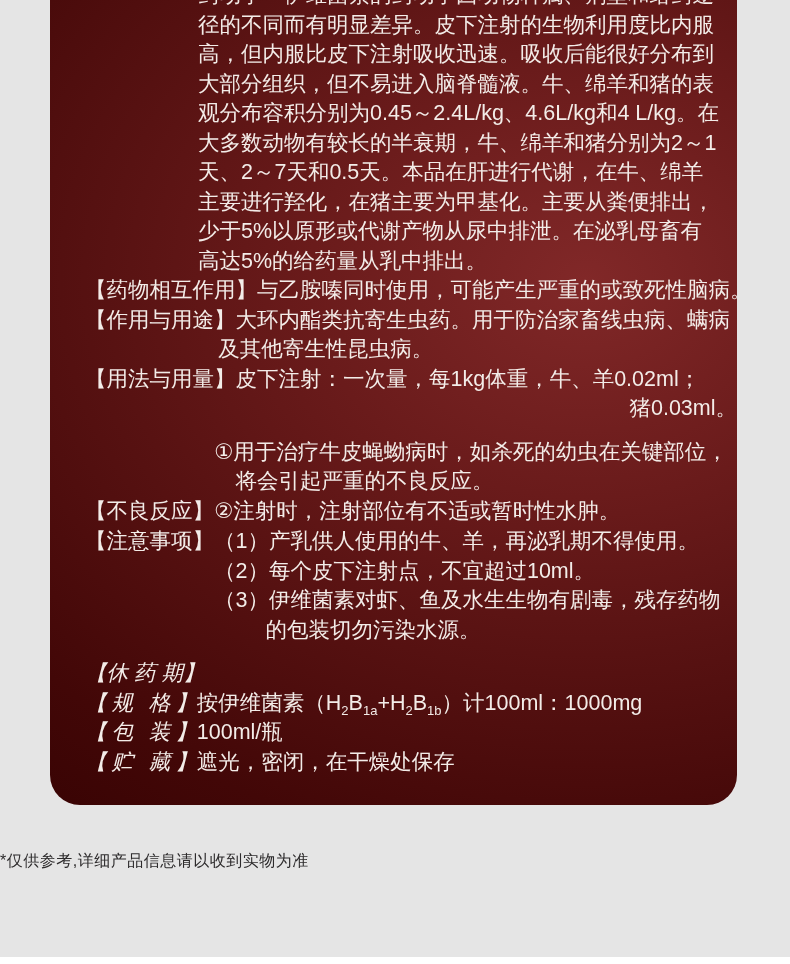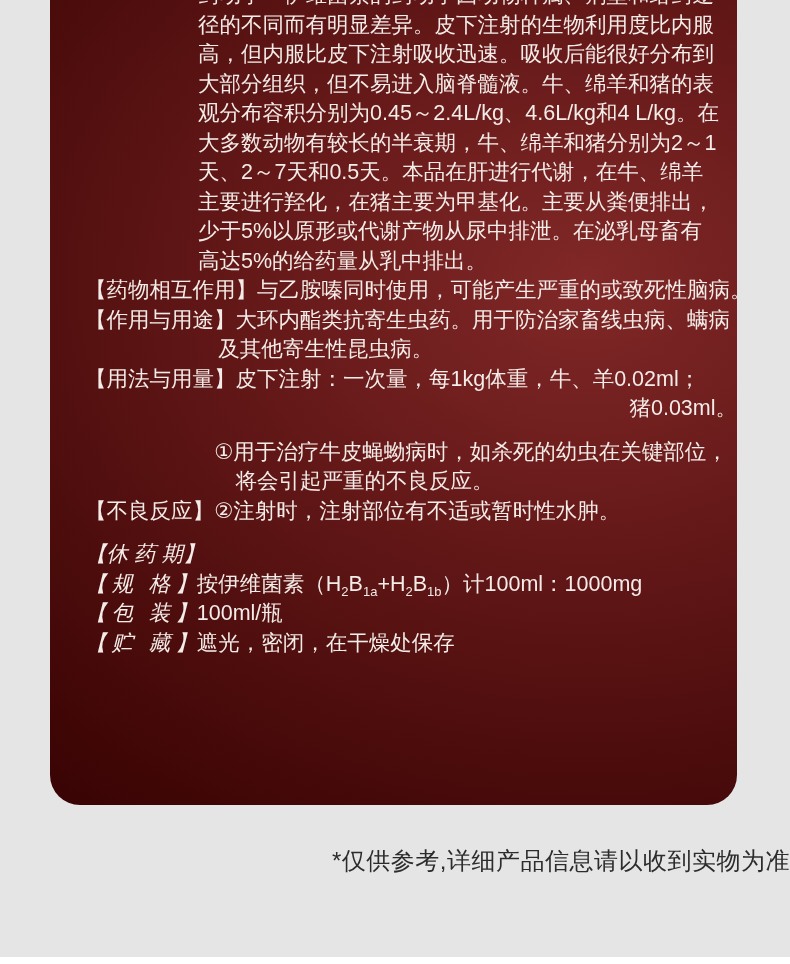--- a/index.html
+++ b/index.html
@@ -63,23 +63,23 @@
     font-size: 13px;
     line-height: 0;
     vertical-align: -5px;
   }
 
   .disclaimer {
     position: absolute;
     left: 0;
     top: 846px;
     width: 790px;
-    text-align: right;
+    text-align: left;
     color: #2d2b2c;
-    font-size: 24px;
+    font-size: 16px;
     line-height: 30px;
     font-weight: 500;
     letter-spacing: 0.5px;
   }
 
   .bottom-strip {
     position: absolute;
     left: 0;
     bottom: 0;
     width: 790px;
@@ -132,20 +132,29 @@
 
     <div class="section mt3">
       <div class="section-label">【不良反应】</div>
       <div class="section-content">
         <div class="content-line">①用于治疗牛皮蝇蚴病时，如杀死的幼虫在关键部位，</div>
         <div class="content-line ind-1">将会引起严重的不良反应。</div>
         <div class="content-line">②注射时，注射部位有不适或暂时性水肿。</div>
       </div>
     </div>
 
+    <div class="section mt1">
+      <div class="section-label">【注意事项】</div>
+      <div class="section-content">
+        <div class="content-line">（1）产乳供人使用的牛、羊，再泌乳期不得使用。</div>
+        <div class="content-line">（2）每个皮下注射点，不宜超过10ml。</div>
+        <div class="content-line">（3）伊维菌素对虾、鱼及水生生物有剧毒，残存药物</div>
+        <div class="content-line ind-24">的包装切勿污染水源。</div>
+      </div>
+    </div>
 
     <div class="section mt3">
       <div class="section-label label-wide">【休 药 期】</div>
     </div>
 
     <div class="section">
       <div class="section-label label-wide">【规 格】</div>
       <div class="section-content">
         <div class="content-line"><span>按伊维菌素（H</span><sub class="chem">2</sub><span>B</span><sub class="chem">1a</sub><span>+H</span><sub class="chem">2</sub><span>B</span><sub class="chem">1b</sub><span>）计100ml：1000mg</span></div>
       </div>

